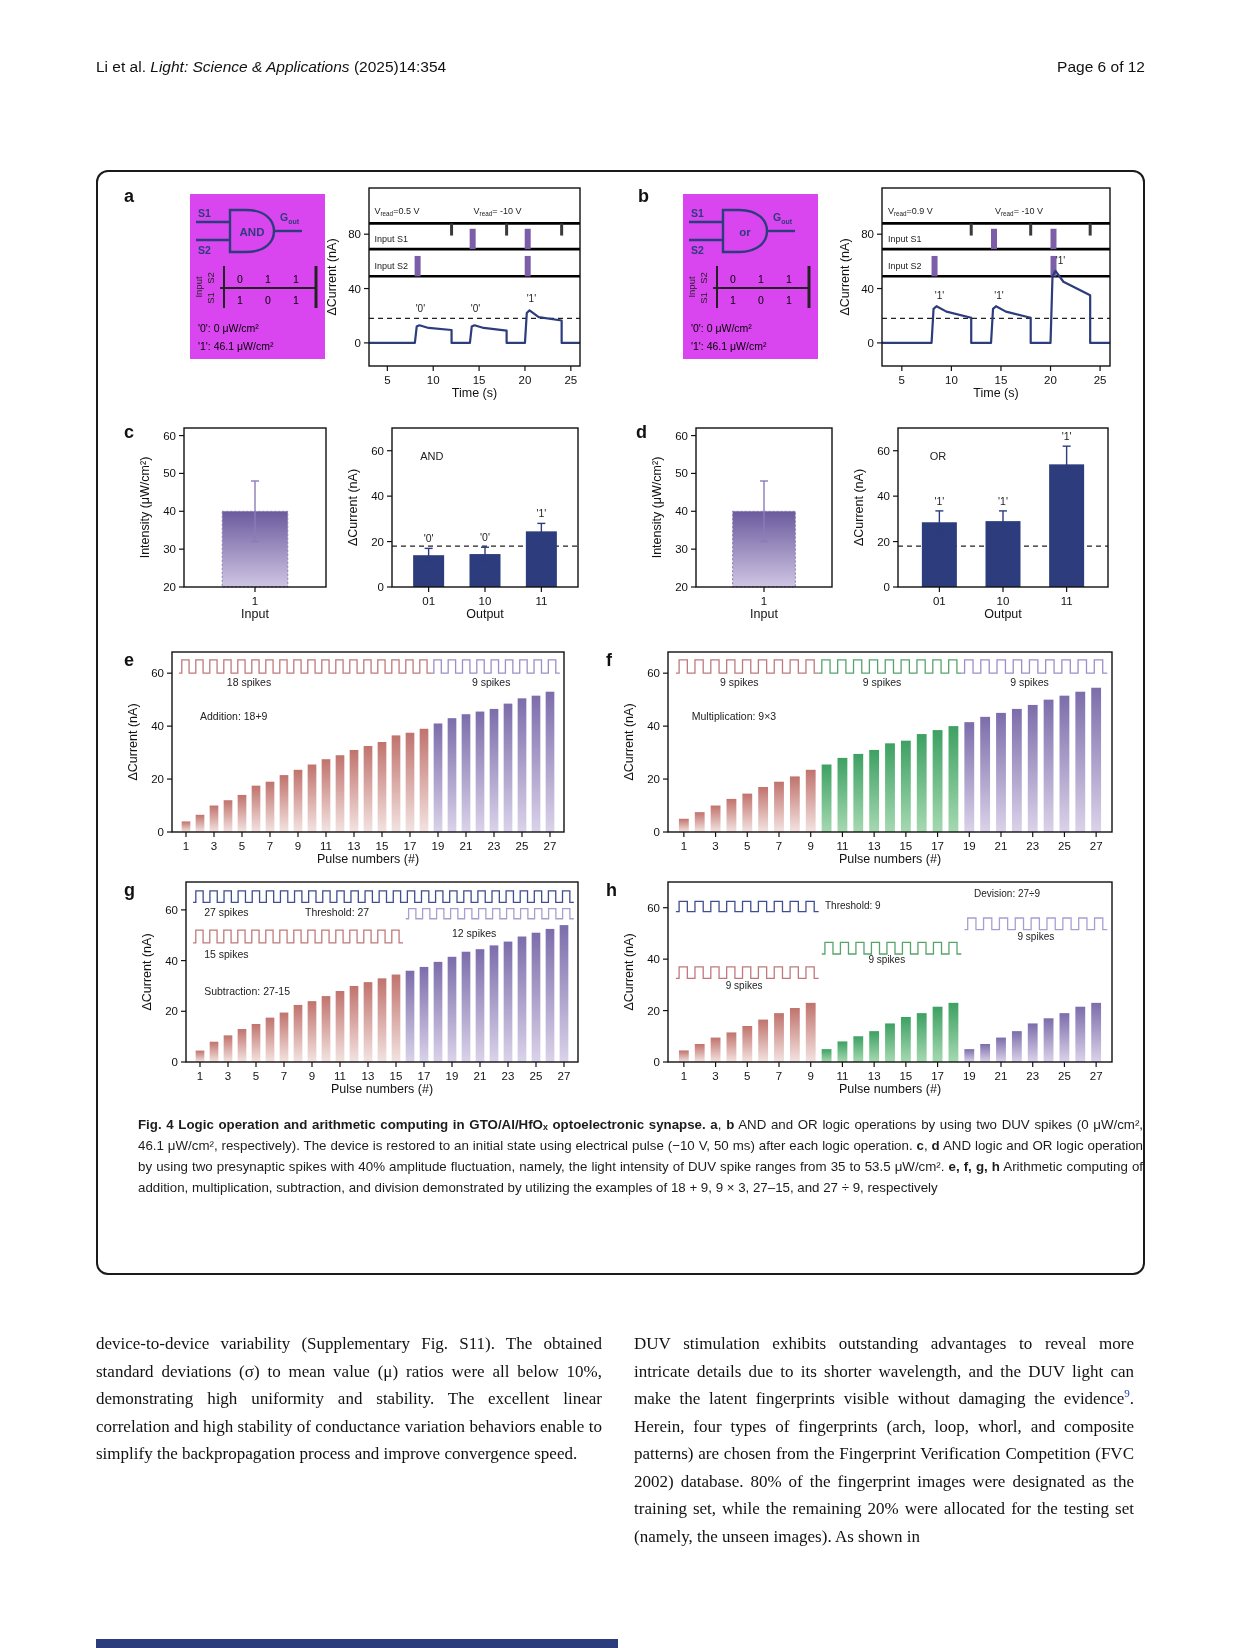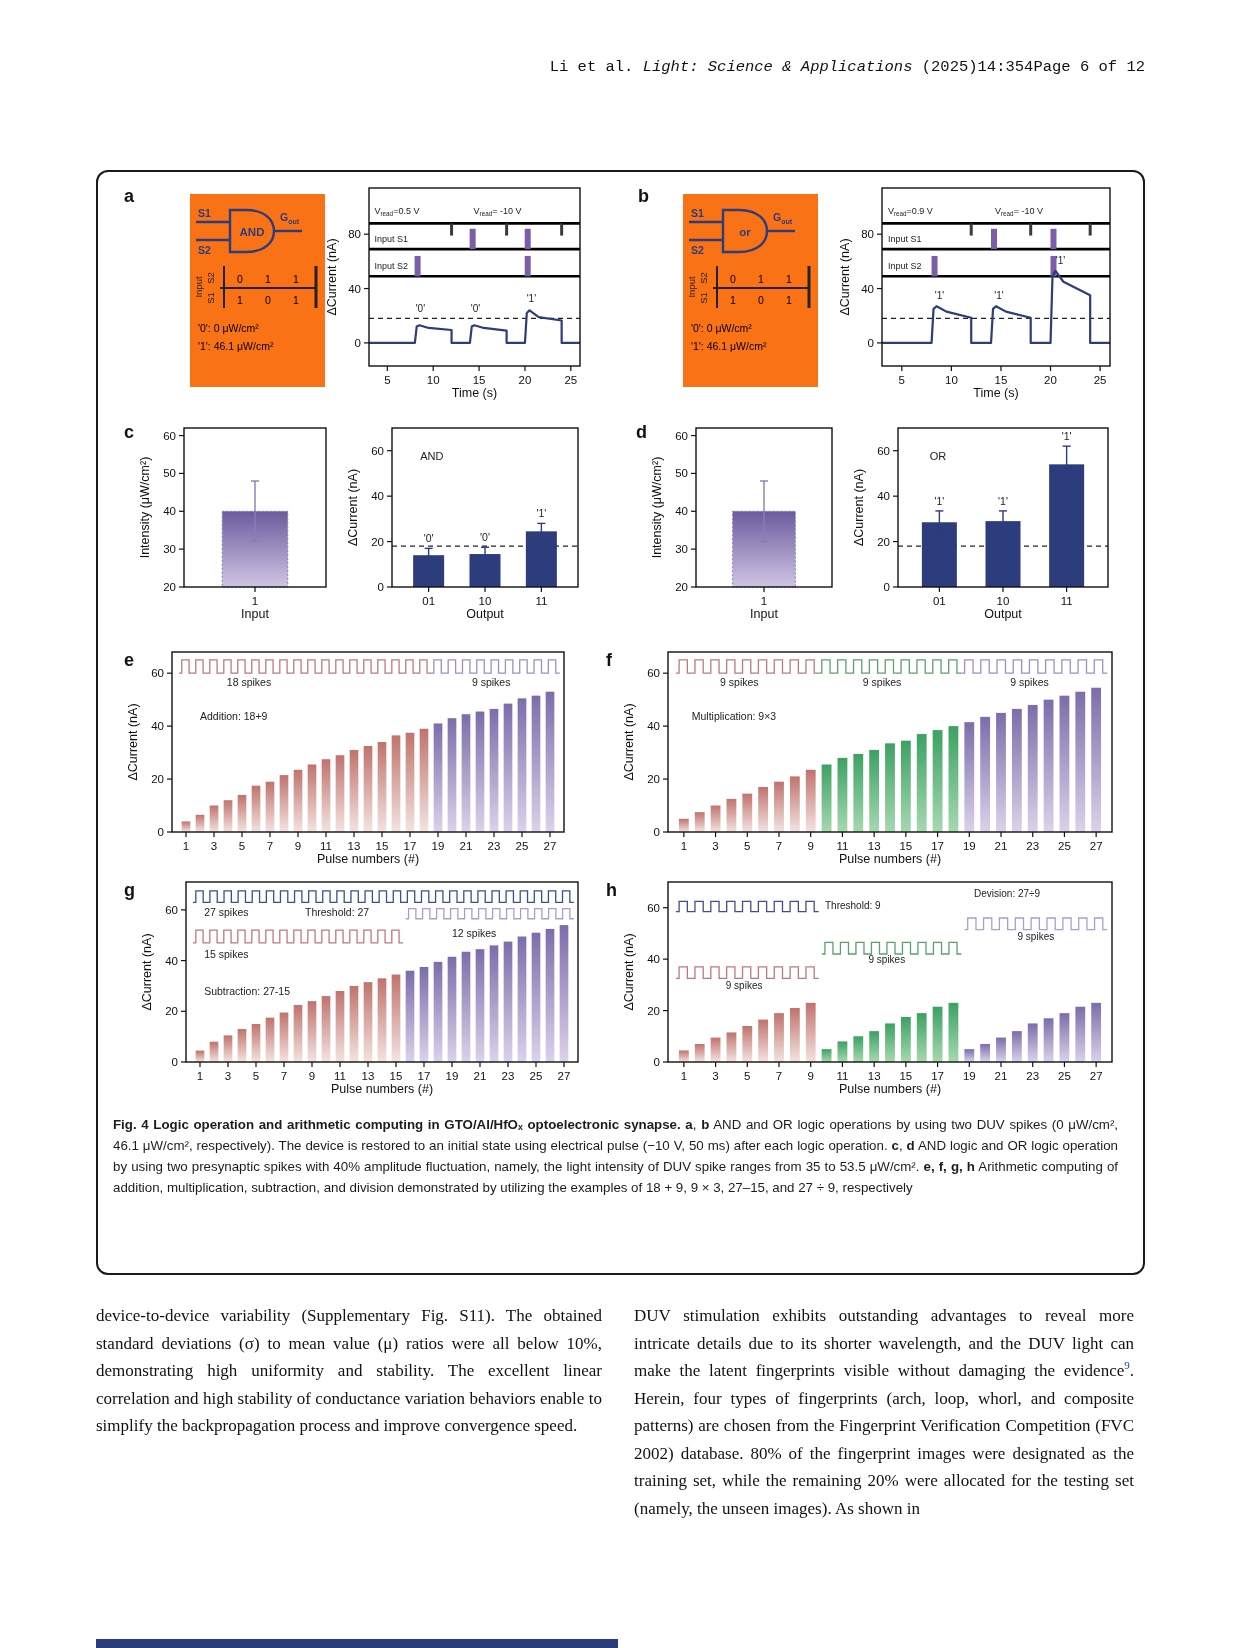--- a/index.html
+++ b/index.html
@@ -1,39 +1,39 @@
 <!DOCTYPE html>
 <html><head>
 <meta charset="utf-8">
 <style>
   html,body{margin:0;padding:0;background:#888;}
   #page{position:relative;width:1241px;height:1648px;background:#ffffff;overflow:hidden;
         font-family:"Liberation Sans","DejaVu Sans",sans-serif;color:#111;}
   
-  #hdr{position:absolute;left:96px;top:58px;width:1049px;display:flex;justify-content:flex-end;
-       font-family:Liberation Mono, monospace;font-size:15.5px;color:#111;}
+  #hdr{position:absolute;left:96px;top:58px;width:1049px;display:flex;justify-content:space-between;
+       font-family:Liberation Sans, sans-serif;font-size:15.5px;color:#111;}
   #hdr .i{font-style:italic;}
   
   #figbox{position:absolute;left:96px;top:170px;width:1049px;height:1105px;
           border:2px solid #1a1a1a;border-radius:12px;box-sizing:border-box;}
   .plabel{position:absolute;font-weight:bold;font-size:18px;color:#111;}
-  .pinkbox{position:absolute;width:135px;height:193px;background:#f97316;}
+  .pinkbox{position:absolute;width:135px;height:165px;background:#d946ef;}
   .chart{position:absolute;}
   svg text{font-family:"Liberation Sans","DejaVu Sans",sans-serif;}
   .navy{fill:#2c3c7c;font-weight:bold;}
   .t9{font-size:9.5px;fill:#222;}
   .t10{font-size:10.5px;}
   .t11{font-size:11.5px;}
   .navyline{stroke:#2c3c7c;stroke-width:2.4;fill:none;}
   
-  #caption{position:absolute;left:15px;top:942px;width:1005px;font-size:13.3px;line-height:1.58;
+  #caption{position:absolute;left:40px;top:942px;width:1005px;font-size:13.3px;line-height:1.58;
            color:#1c1c1c;text-align:justify;}
   #caption .b{font-weight:bold;}
   
-  .bodycol{position:absolute;top:1302px;font-family:"Liberation Serif","DejaVu Serif",serif;
+  .bodycol{position:absolute;top:1330px;font-family:"Liberation Serif","DejaVu Serif",serif;
            font-size:17px;line-height:1.62;text-align:justify;color:#111;}
   #col-left{left:96px;width:506px;}
   #col-right{left:634px;width:500px;}
   .bodycol p{margin:0;}
   .bodycol p.indent{text-indent:1.5em;}
   .supref{color:#1a3db5;font-size:11px;}
   #footbar{position:absolute;left:96px;top:1639px;width:522px;height:9px;background:#2b3c7c;}
 </style>
 </head>
 <body>

